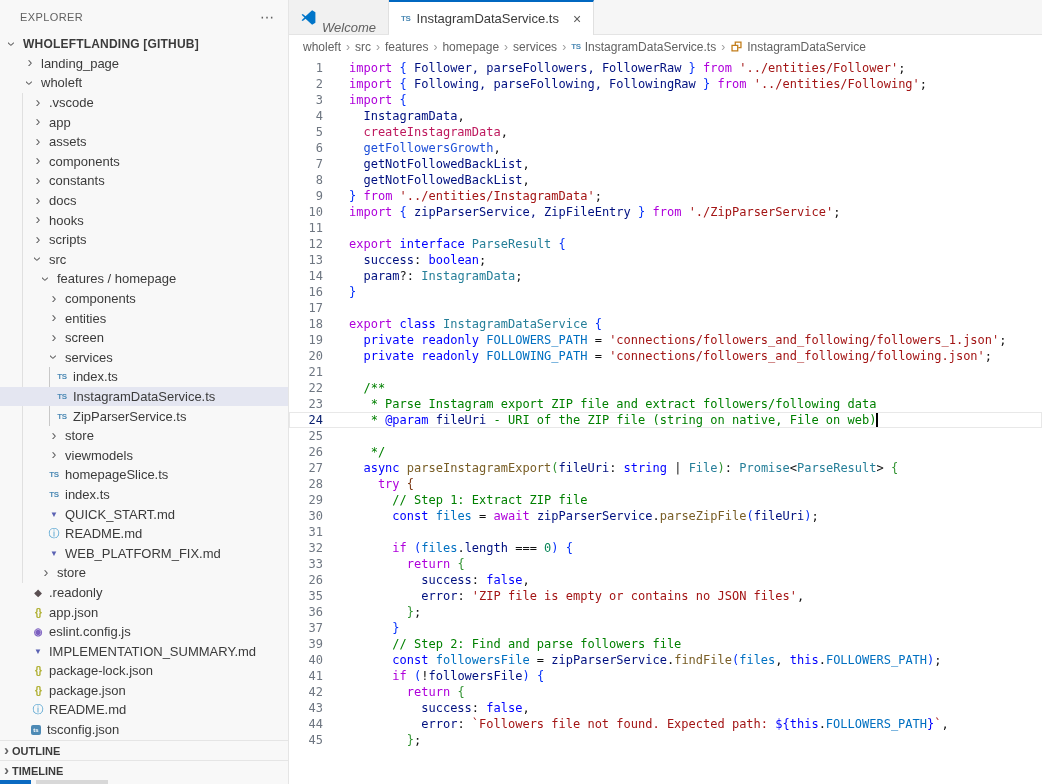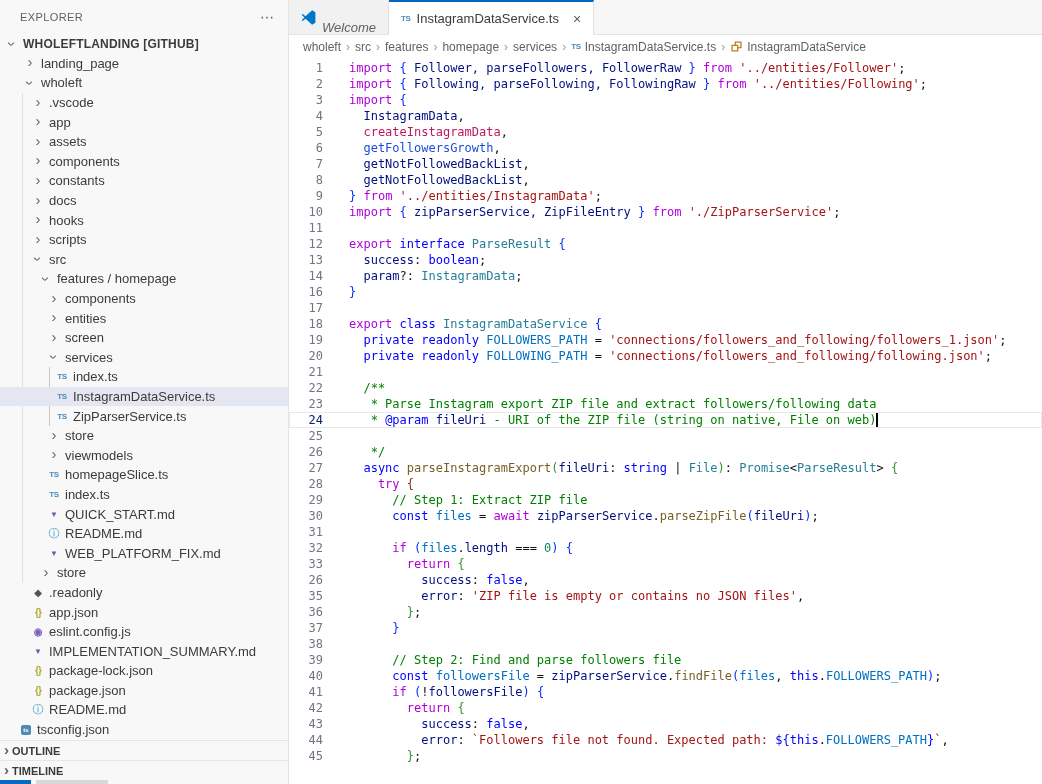--- a/index.html
+++ b/index.html
@@ -238,21 +238,21 @@
             <span class="ic-json">{}</span>
           </span>
           <span class="tlabel">package.json</span>
         </div>
         <div class="trow" style="padding-left: 30px;">
           <span class="slot">
             <span class="ic-info">ⓘ</span>
           </span>
           <span class="tlabel">README.md</span>
         </div>
-        <div class="trow" style="padding-left: 18px;">
+        <div class="trow" style="padding-left: 28px;">
           <span class="slot">
             <span class="ic-tsconfig">ts</span>
           </span>
           <span class="tlabel">tsconfig.json</span>
         </div>
       </div>
     <div class="sb-section">
       <span class="chev">›</span>
       <span>OUTLINE</span>
     </div>
@@ -446,24 +446,20 @@
           </div>
           <div class="cline">
             <span class="gut">36</span>
             <span class="ctext"><span style="color: rgb(49, 147, 49);">        }</span><span style="color: rgb(17, 17, 17);">;</span></span>
           </div>
           <div class="cline">
             <span class="gut">37</span>
             <span class="ctext"><span style="color: rgb(4, 49, 250);">      }</span></span>
           </div>
           <div class="cline">
-            <span class="gut">38</span>
-            <span class="ctext"></span>
-          </div>
-          <div class="cline">
             <span class="gut">39</span>
             <span class="ctext"><span style="color: rgb(0, 128, 0);">      // Step 2: Find and parse followers file</span></span>
           </div>
           <div class="cline">
             <span class="gut">40</span>
             <span class="ctext"><span style="color: rgb(0, 0, 255);">      const</span><span style="color: rgb(17, 17, 17);"> </span><span style="color: rgb(0, 112, 193);">followersFile</span><span style="color: rgb(17, 17, 17);"> = </span><span style="color: rgb(0, 16, 128);">zipParserService</span><span style="color: rgb(17, 17, 17);">.</span><span style="color: rgb(121, 94, 38);">findFile</span><span style="color: rgb(4, 49, 250);">(</span><span style="color: rgb(0, 112, 193);">files</span><span style="color: rgb(17, 17, 17);">, </span><span style="color: rgb(0, 0, 255);">this</span><span style="color: rgb(17, 17, 17);">.</span><span style="color: rgb(0, 112, 193);">FOLLOWERS_PATH</span><span style="color: rgb(4, 49, 250);">)</span><span style="color: rgb(17, 17, 17);">;</span></span>
           </div>
           <div class="cline">
             <span class="gut">41</span>
             <span class="ctext"><span style="color: rgb(175, 0, 219);">      if</span><span style="color: rgb(17, 17, 17);"> </span><span style="color: rgb(4, 49, 250);">(</span><span style="color: rgb(17, 17, 17);">!</span><span style="color: rgb(0, 16, 128);">followersFile</span><span style="color: rgb(4, 49, 250);">)</span><span style="color: rgb(17, 17, 17);"> </span><span style="color: rgb(4, 49, 250);">{</span></span>

